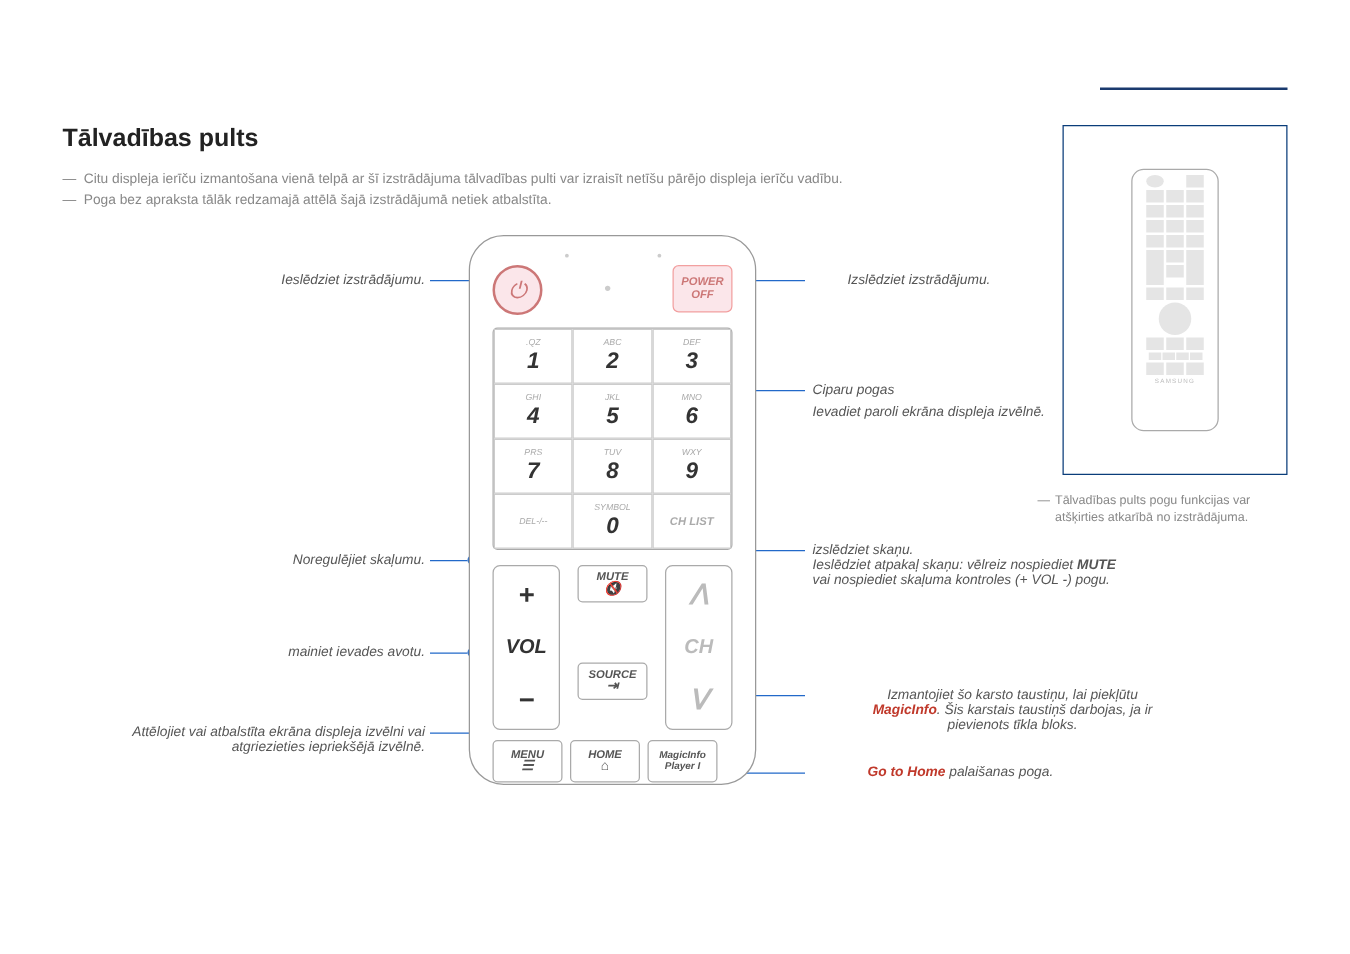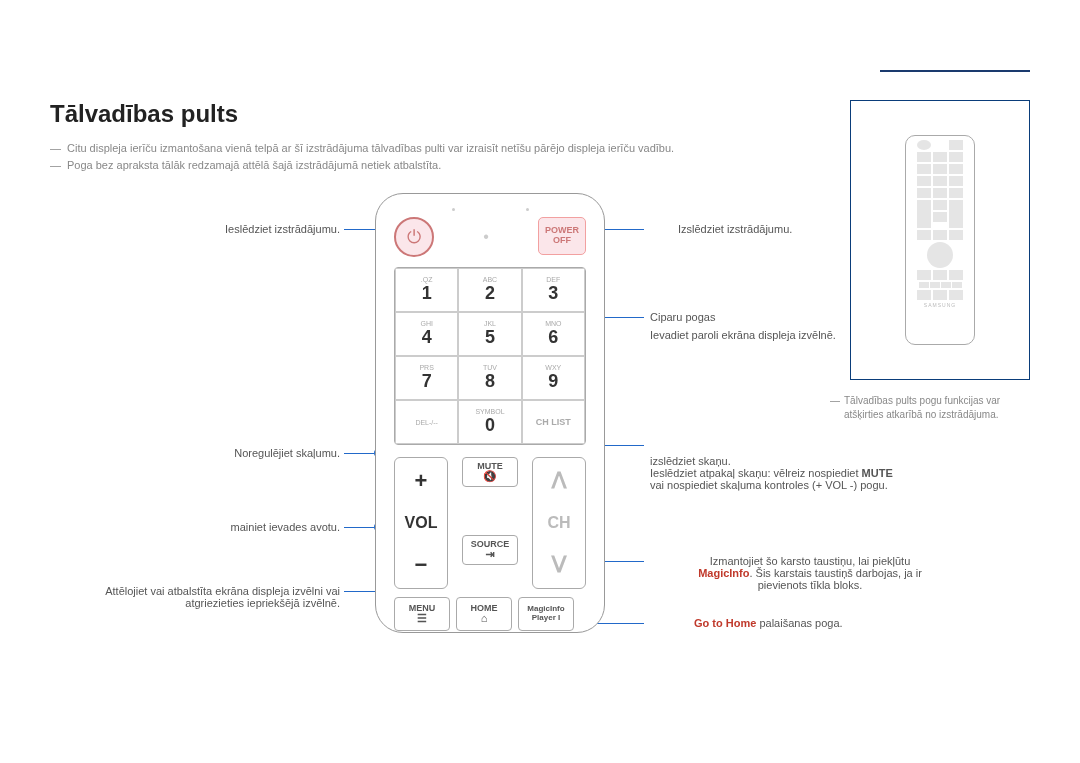--- a/index.html
+++ b/index.html
@@ -17,37 +17,38 @@
   }
   .top-rule {
     position: absolute;
     top: 70px;
     right: 50px;
     width: 150px;
     height: 2px;
     background: #1a3a6e;
   }
   .title {
-    font-size: 24px;
+    font-size: 20px;
     font-weight: bold;
     color: #222;
     margin-top: 60px;
     margin-bottom: 12px;
   }
   .intro {
     color: #888;
     font-size: 11px;
     line-height: 1.5;
   }
   .intro div { display:flex; align-items:flex-start; gap:6px; }
   .intro .dash { color:#888; }
   .main-area {
     position: relative;
     margin-top: 20px;
     height: 440px;
+    font-style: italic;
   }
   .remote {
     position: absolute;
     left: 325px;
     top: 0;
     width: 230px;
     height: 440px;
     border: 1px solid #999;
     border-radius: 28px;
     background: #fff;
@@ -159,21 +160,21 @@
     <div class="label left" style="left:30px; top:392px;">
       <span>Attēlojiet vai atbalstīta ekrāna displeja izvēlni vai</span><br>
       <span>atgriezieties iepriekšējā izvēlnē.</span>
     </div>
 
     <div class="label right" style="left:628px; top:30px;">Izslēdziet izstrādājumu.</div>
     <div class="label right" style="left:600px; top:118px;">
       <span>Ciparu pogas</span><br>
       <span style="display:inline-block; margin-top:6px;">Ievadiet paroli ekrāna displeja izvēlnē.</span>
     </div>
-    <div class="label right" style="left:600px; top:262px; width:320px;">
+    <div class="label right" style="left:600px; top:246px; width:320px;">
       <span>izslēdziet skaņu.</span><br>
       <span>Ieslēdziet atpakaļ skaņu: vēlreiz nospiediet </span><b>MUTE</b><br>
       <span>vai nospiediet skaļuma kontroles (+ VOL -) pogu.</span>
     </div>
     <div class="label right" style="left:600px; top:362px; width:320px;text-align:center;">
       <span>Izmantojiet šo karsto taustiņu, lai piekļūtu</span><br>
       <span class="highlight">MagicInfo</span><span>. Šis karstais taustiņš darbojas, ja ir</span><br>
       <span>pievienots tīkla bloks.</span>
     </div>
     <div class="label right" style="left:600px; top:424px;">

